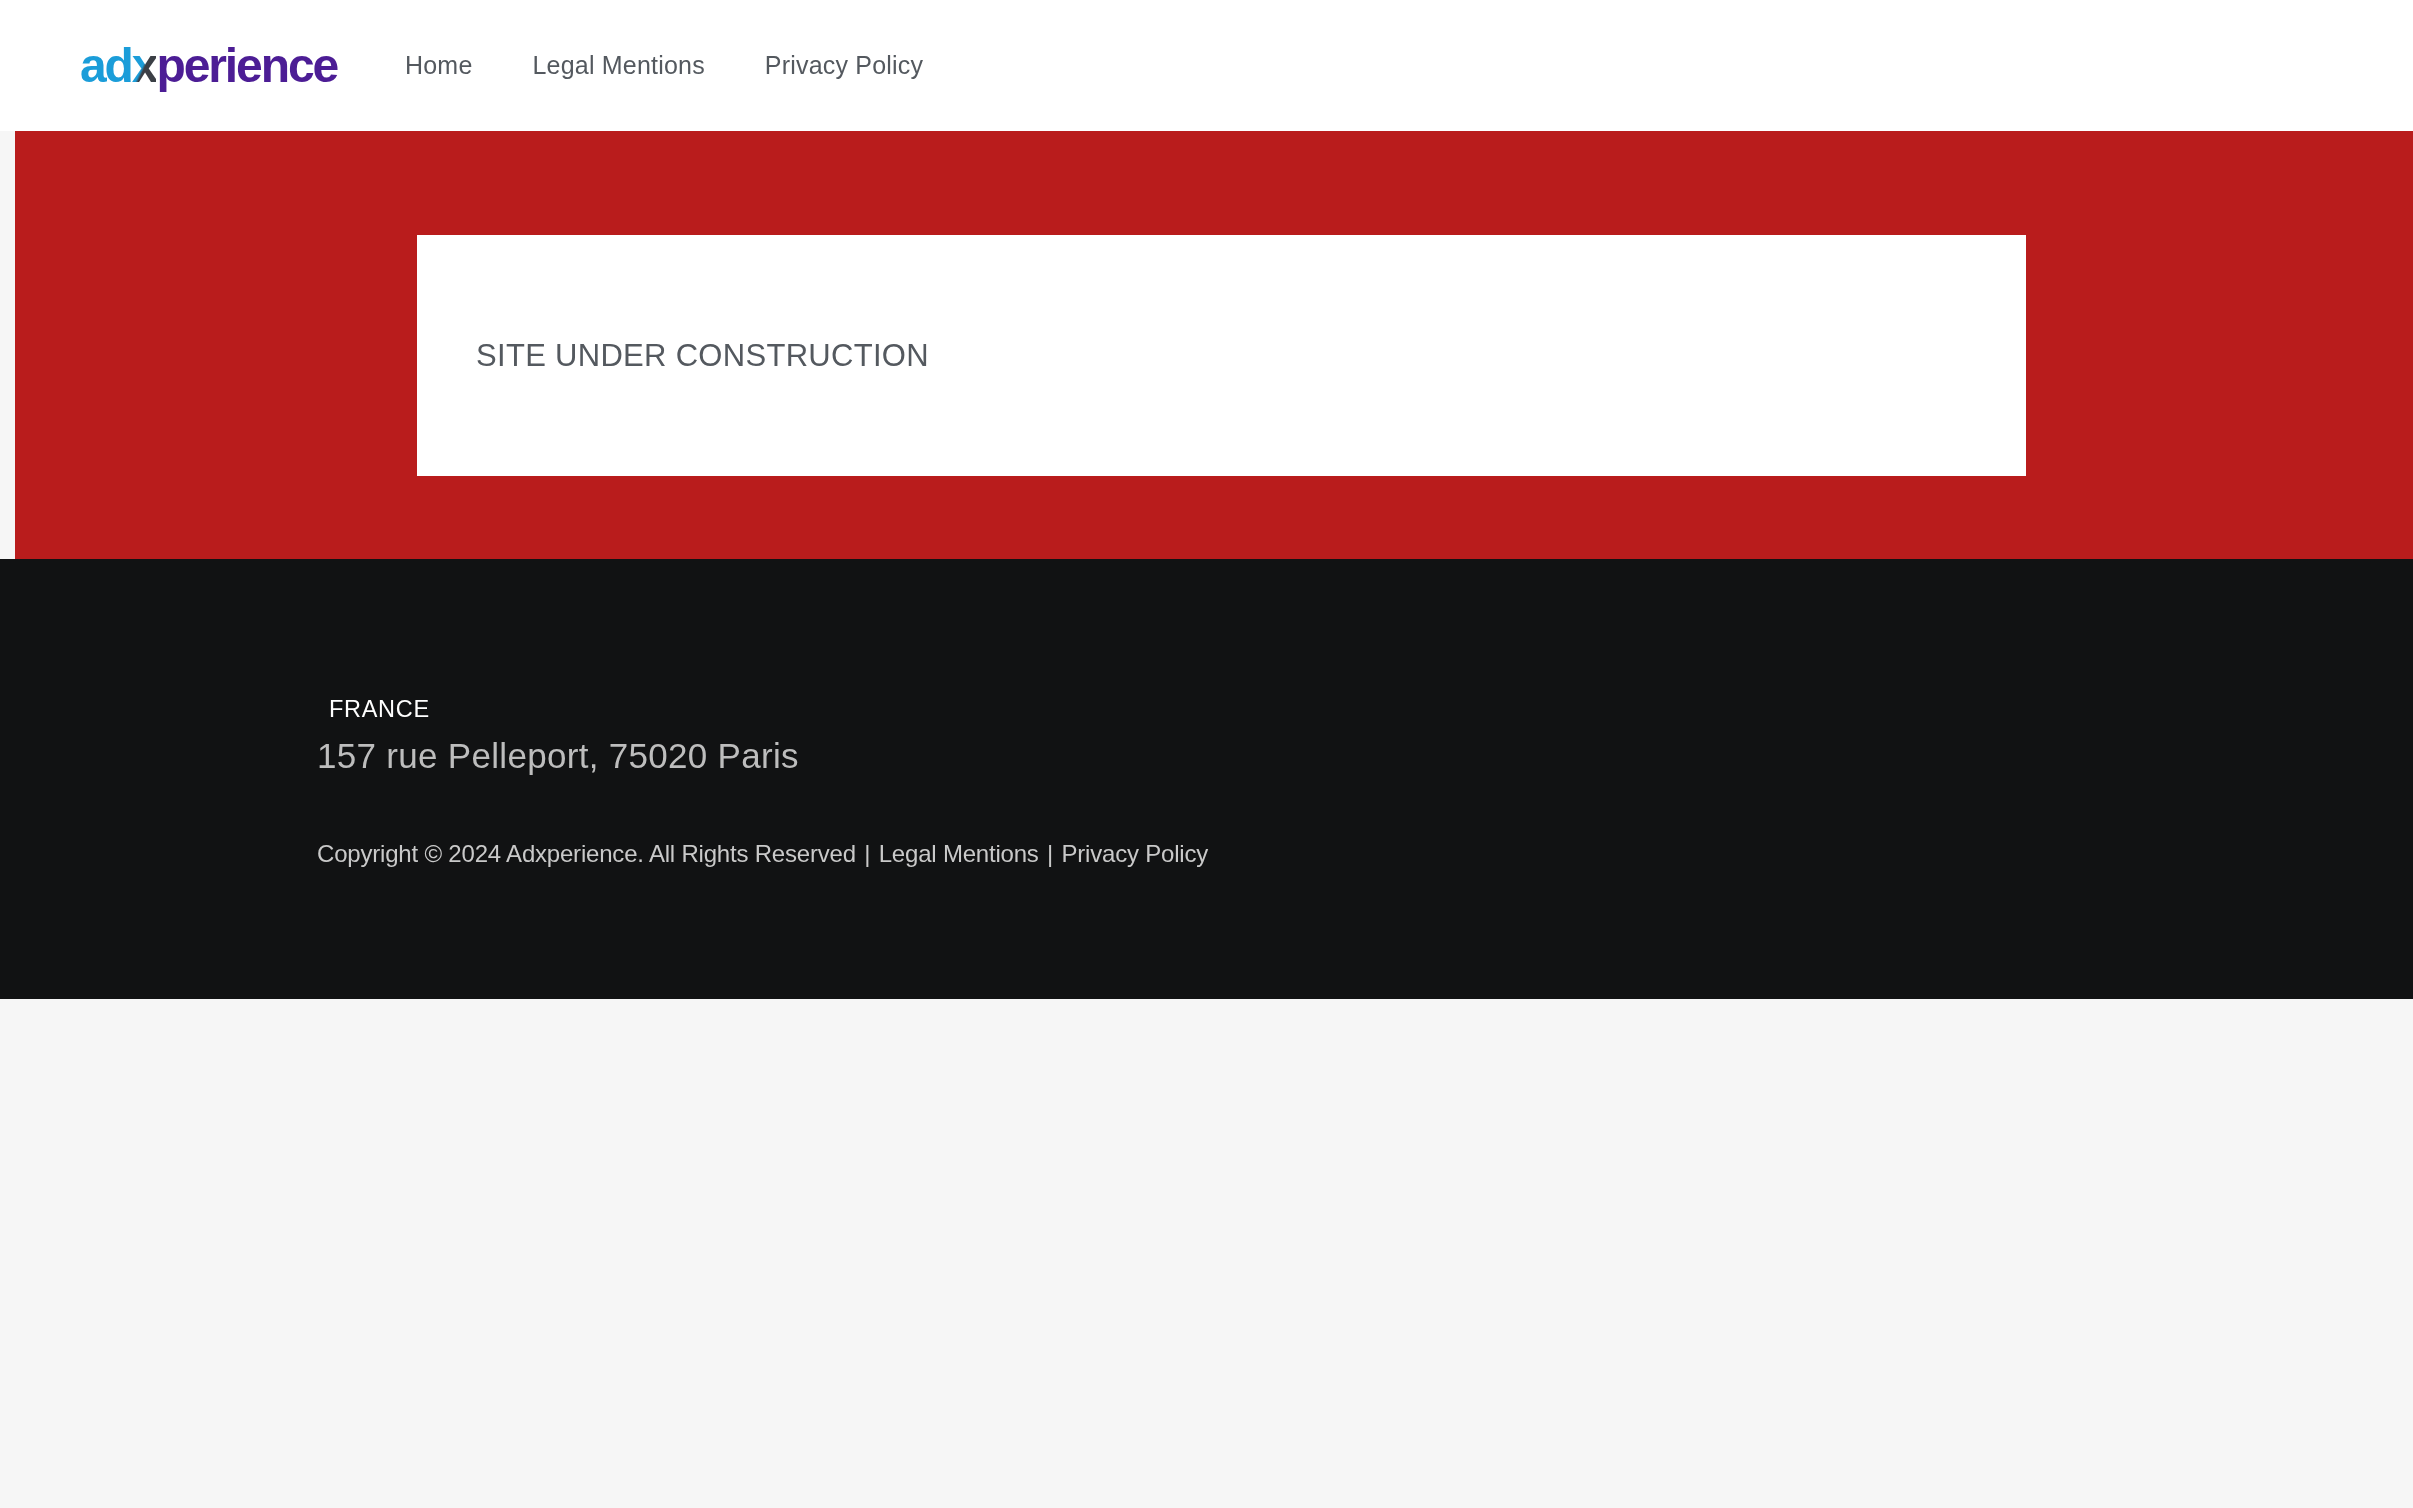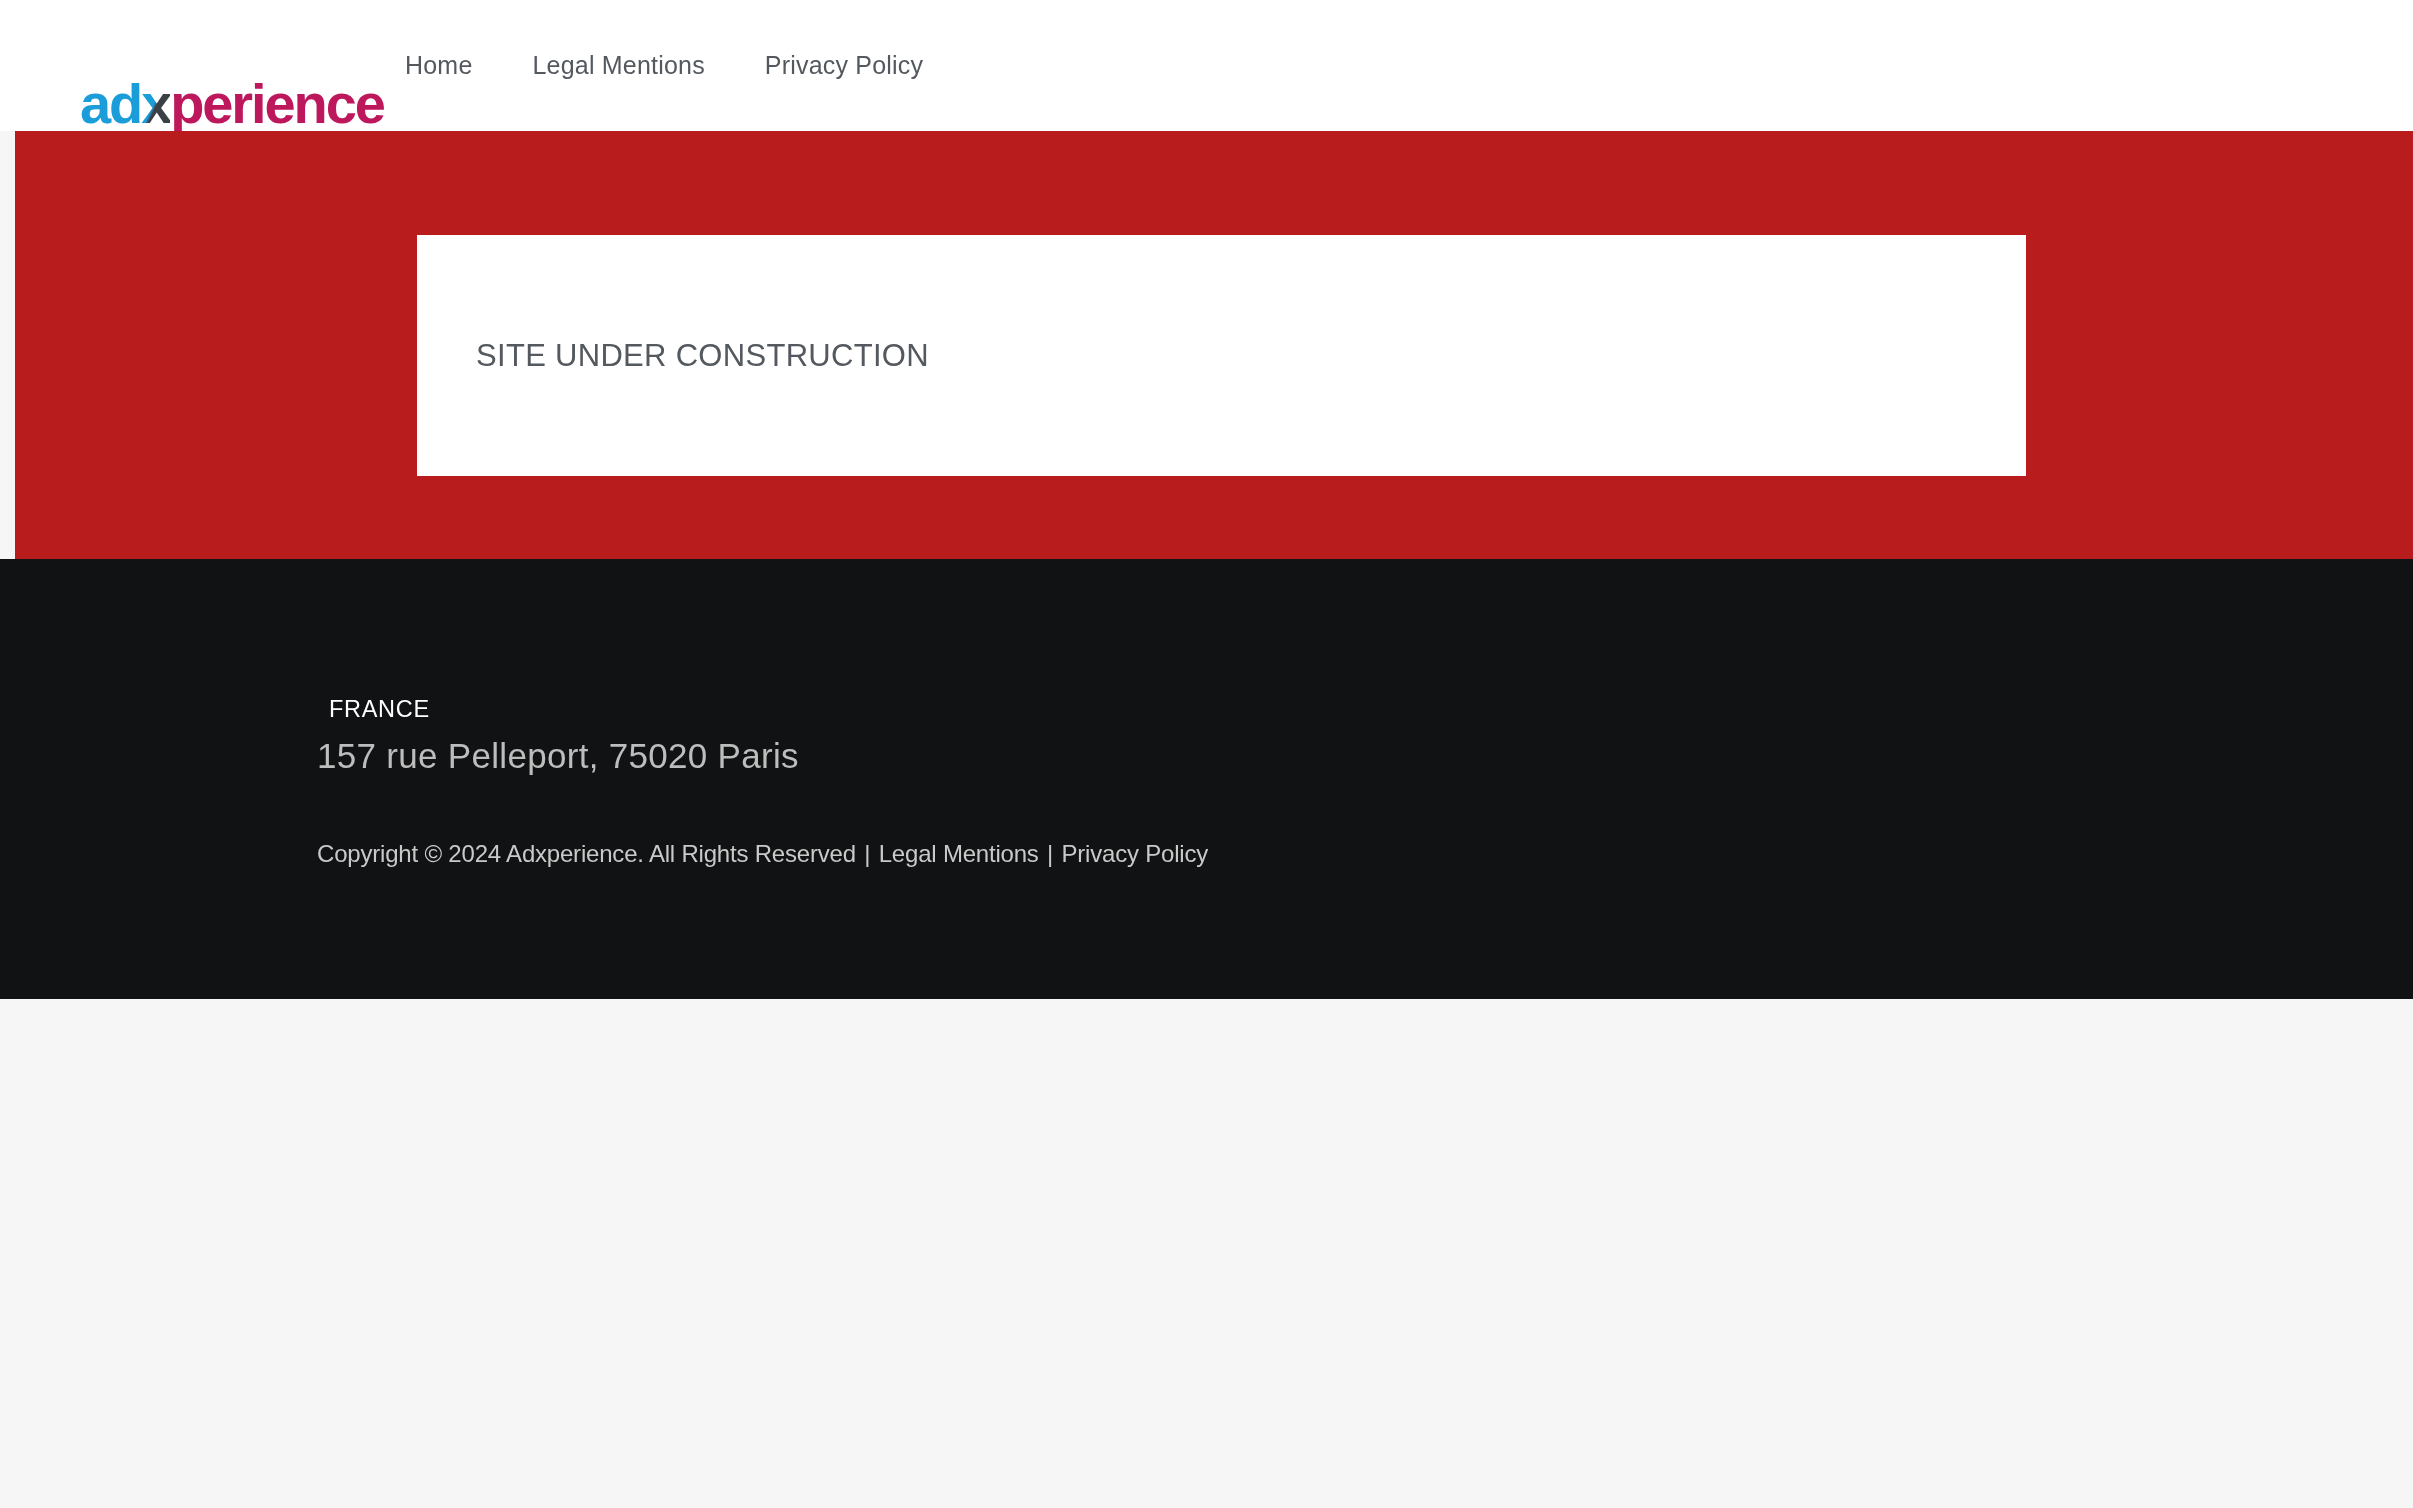--- a/index.html
+++ b/index.html
@@ -14,32 +14,31 @@
 
   
   .site-header {
     position: absolute; top: 0; left: 0;
     width: 2413px; height: 131px;
     background: #ffffff;
   }
   .logo {
     position: absolute; left: 80px; top: 0; height: 131px;
     display: flex; align-items: center;
-    font-size: 56px; font-weight: 700; letter-spacing: -2.1px;
+    font-size: 48px; font-weight: 700; letter-spacing: -2.1px;
     cursor: pointer; text-decoration: none;
     line-height: 1;
-    margin-top: 38px;
   }
   .logo .logo-blue { color: #1b9dd9; }
   .logo .logo-x {
     background: linear-gradient(115deg, #1b9dd9 47%, #3b3f46 53%);
     -webkit-background-clip: text; background-clip: text;
     color: transparent;
   }
-  .logo .logo-dark { color: #be185d; }
+  .logo .logo-dark { color: #4c1d95; }
 
   .main-nav {
     position: absolute; left: 405px; top: 0; height: 131px;
     display: flex; align-items: center; gap: 60px;
   }
   .main-nav a {
     font-size: 25px; color: #54595f; text-decoration: none;
     letter-spacing: 0.2px; line-height: 1; cursor: pointer;
   }
 

